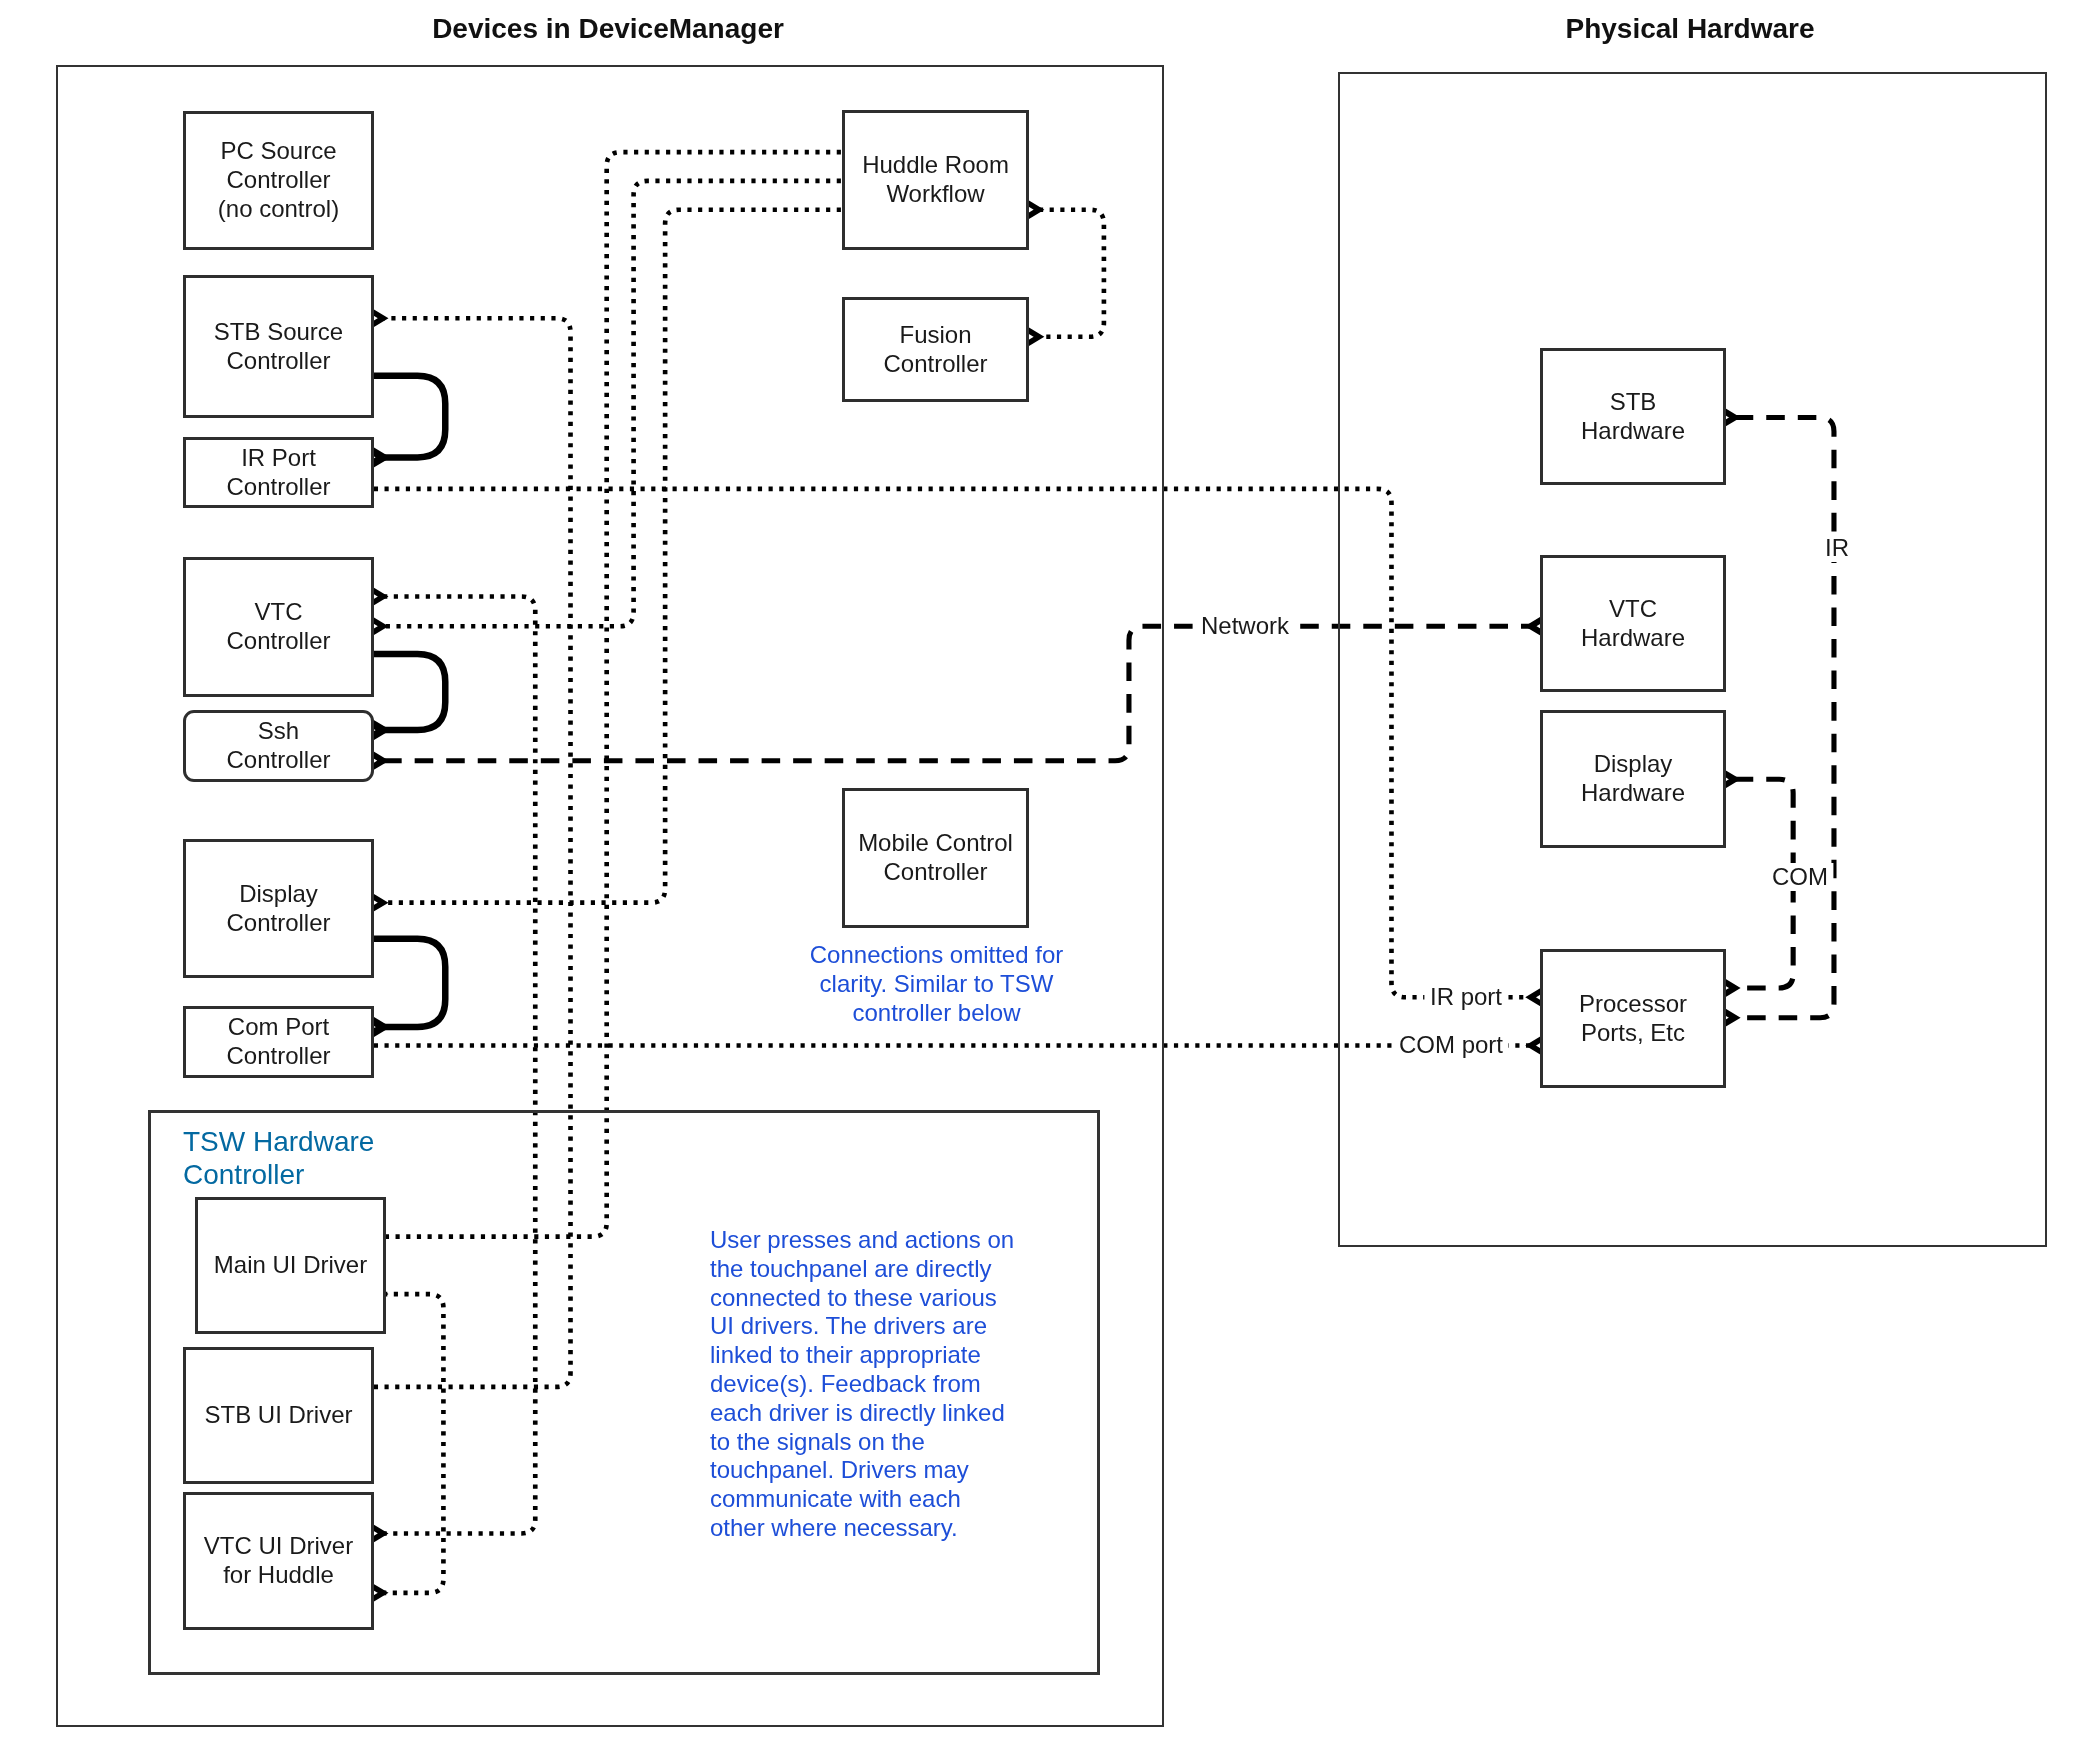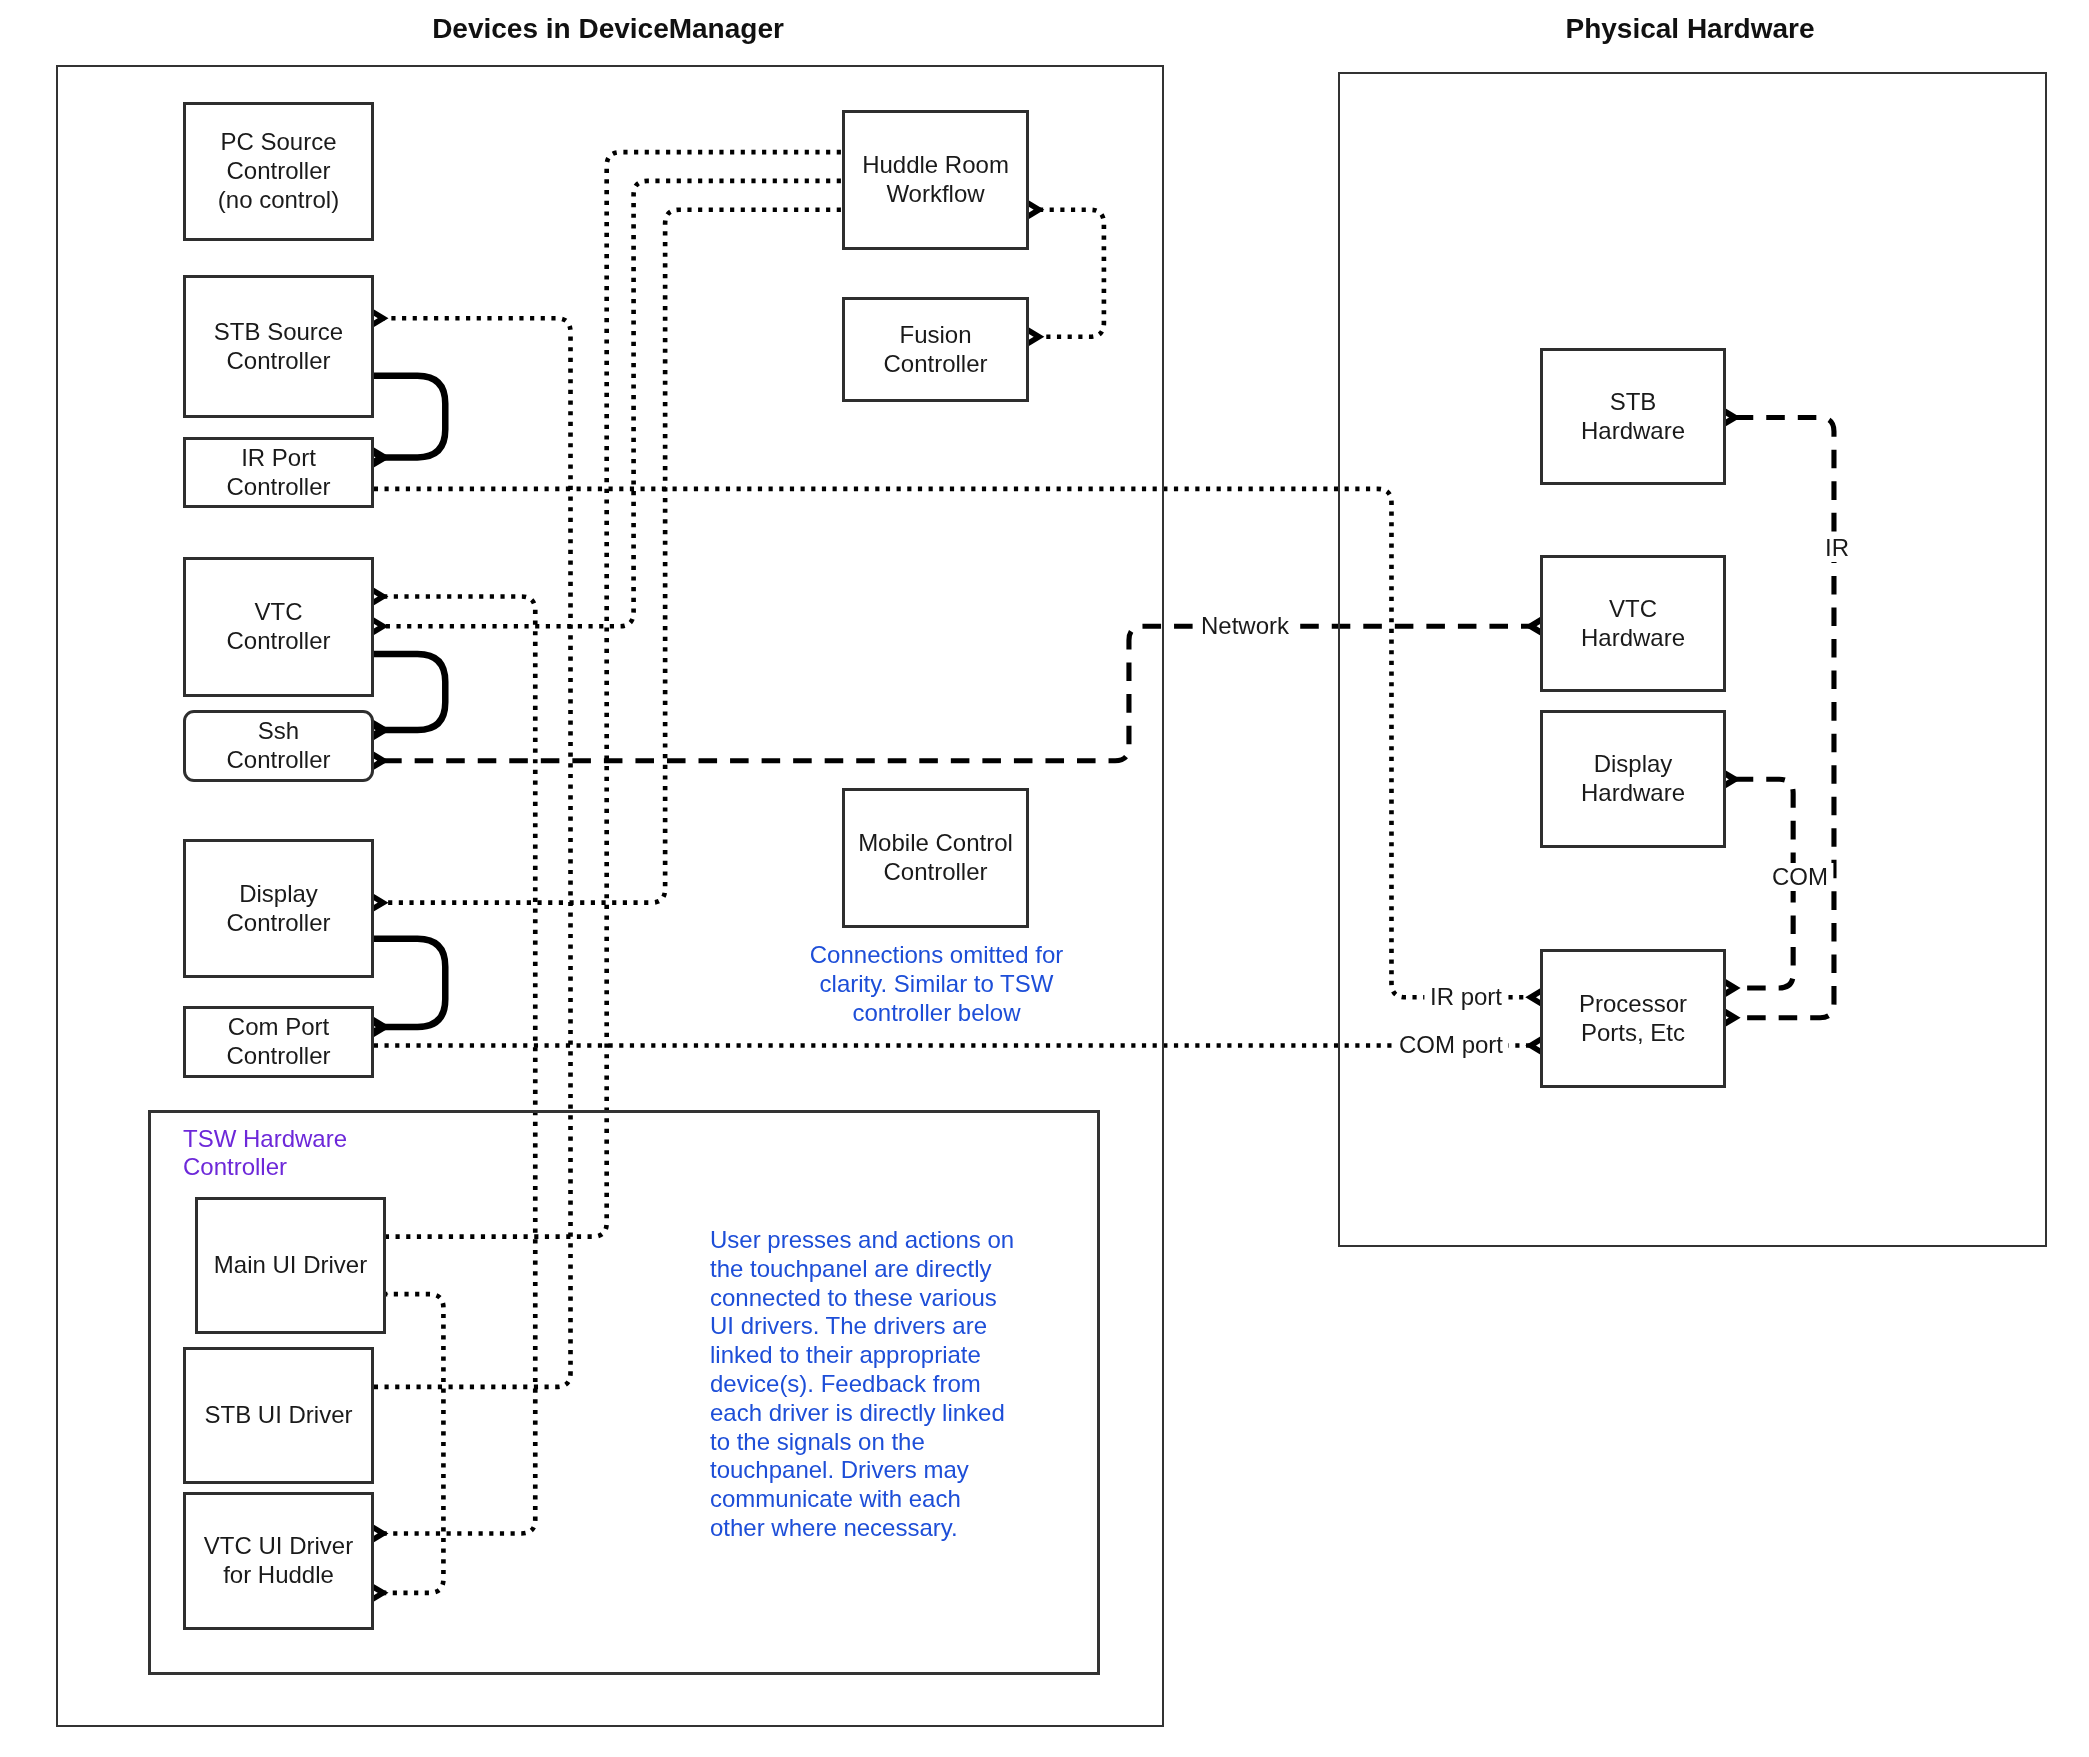--- a/index.html
+++ b/index.html
@@ -7,21 +7,21 @@
     position:relative;width:2090px;height:1758px;background:#ffffff;
     font-family:"Liberation Sans", sans-serif;color:#1a1a1a;overflow:hidden;text-decoration:underline;
   }
   .title{
     position:absolute;transform:translateX(-50%);
     font-size:28px;font-weight:bold;color:#111;white-space:nowrap;
   }
   .container-box{position:absolute;border:2.8px solid #333;background:transparent;}
   .container-box.thick{border-width:3.7px;}
   .container-label{
-    position:absolute;font-size:24px;line-height:1.18;color:#6d28d9;white-space:pre-line;
+    position:absolute;font-size:28px;line-height:1.18;color:#0369a1;white-space:pre-line;
   }
   .node{
     position:absolute;border:3.7px solid #2e2e2e;background:#ffffff;
     display:flex;align-items:center;justify-content:center;text-align:center;
     font-size:24px;line-height:1.2;color:#1a1a1a;box-sizing:border-box;
   }
   .node .lbl{white-space:pre-line;}
   #wires{position:absolute;left:0;top:0;}
   .conn-dotted{fill:none;stroke:#000;stroke-width:5;stroke-dasharray:4.5 7;}
   .conn-dashed{fill:none;stroke:#000;stroke-width:5.5;stroke-dasharray:20 14;}
@@ -67,21 +67,21 @@
       </g>
   </svg>
   <div id="containers">
       <div class="container-box" style="left: 56px; top: 65px; width: 1104px; height: 1658px;"></div>
       <div class="container-box" style="left: 1338px; top: 72px; width: 705px; height: 1171px;"></div>
       <div class="container-box thick" style="left: 148px; top: 1110px; width: 946px; height: 559px;"></div>
       <div class="container-label" style="left: 183px; top: 1125px;">TSW Hardware
 Controller</div>
     </div>
   <div id="nodes">
-      <div class="node" style="left: 183px; top: 102px; width: 191px; height: 139px;">
+      <div class="node" style="left: 183px; top: 111px; width: 191px; height: 139px;">
         <span class="lbl">PC Source
 Controller
 (no control)</span>
       </div>
       <div class="node" style="left: 183px; top: 275px; width: 191px; height: 143px; align-items: center;">
         <span class="lbl">STB Source
 Controller</span>
       </div>
       <div class="node" style="left: 183px; top: 437px; width: 191px; height: 71px;">
         <span class="lbl">IR Port

